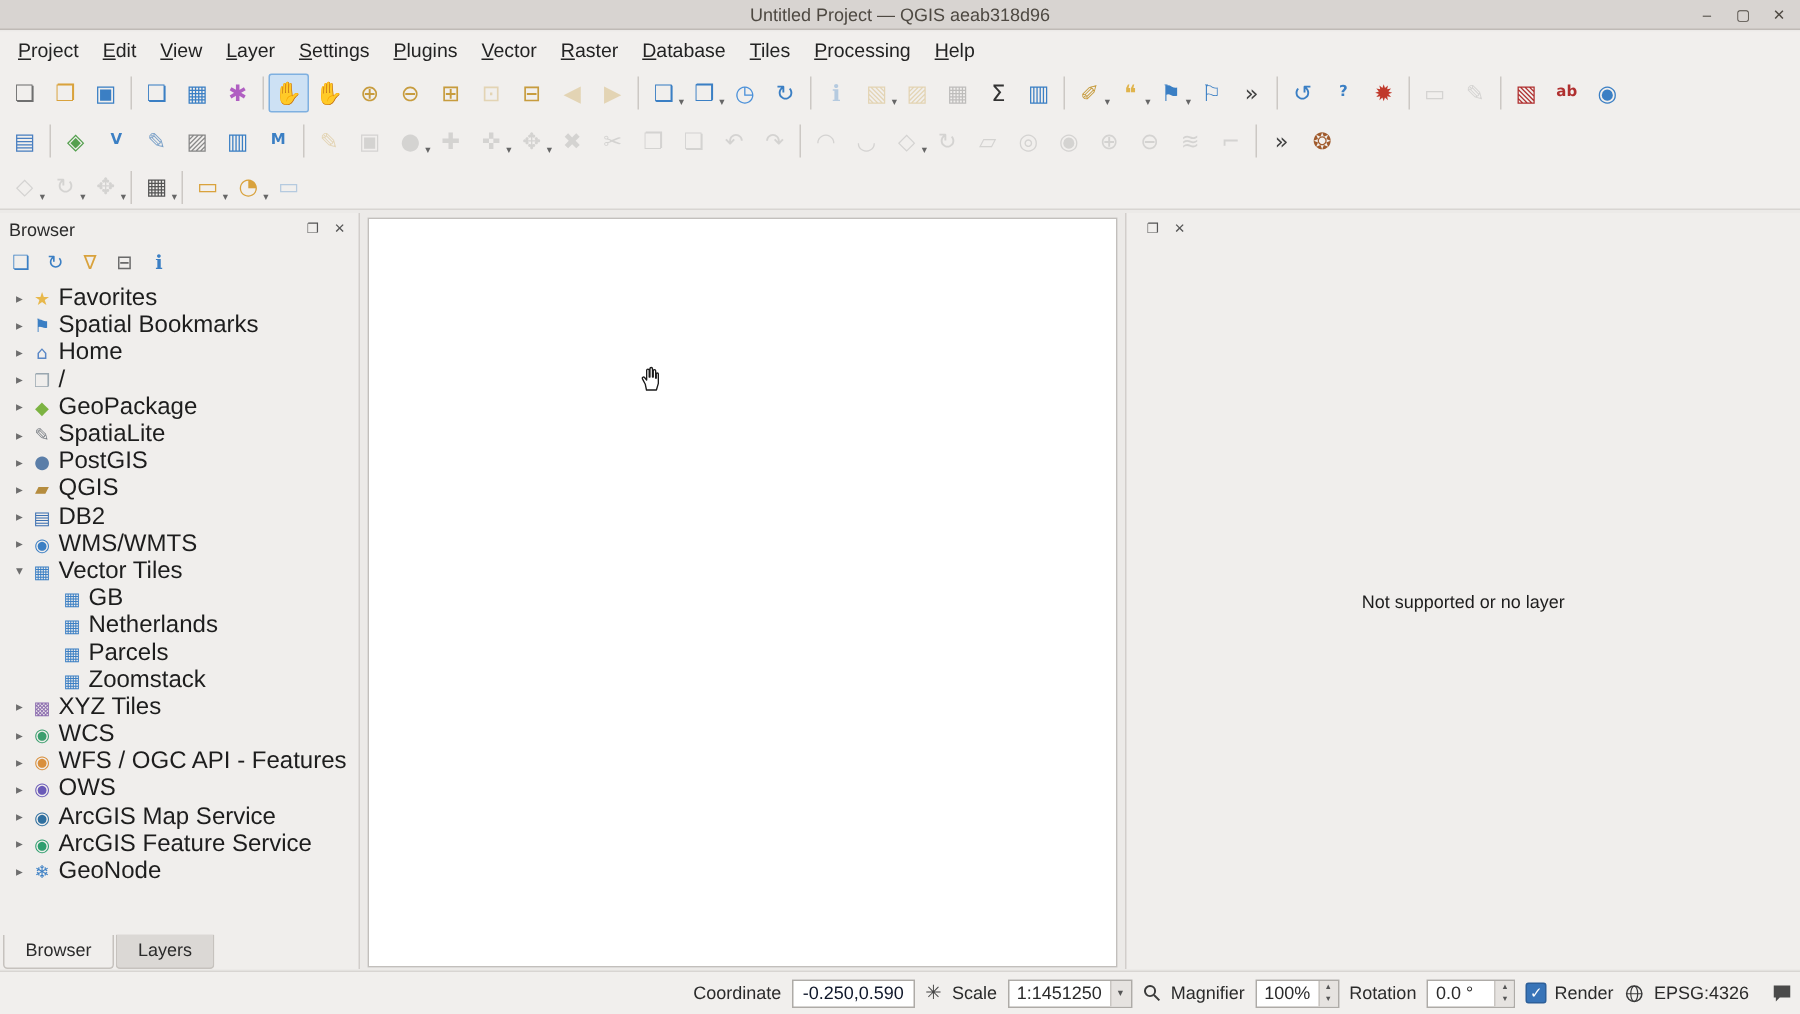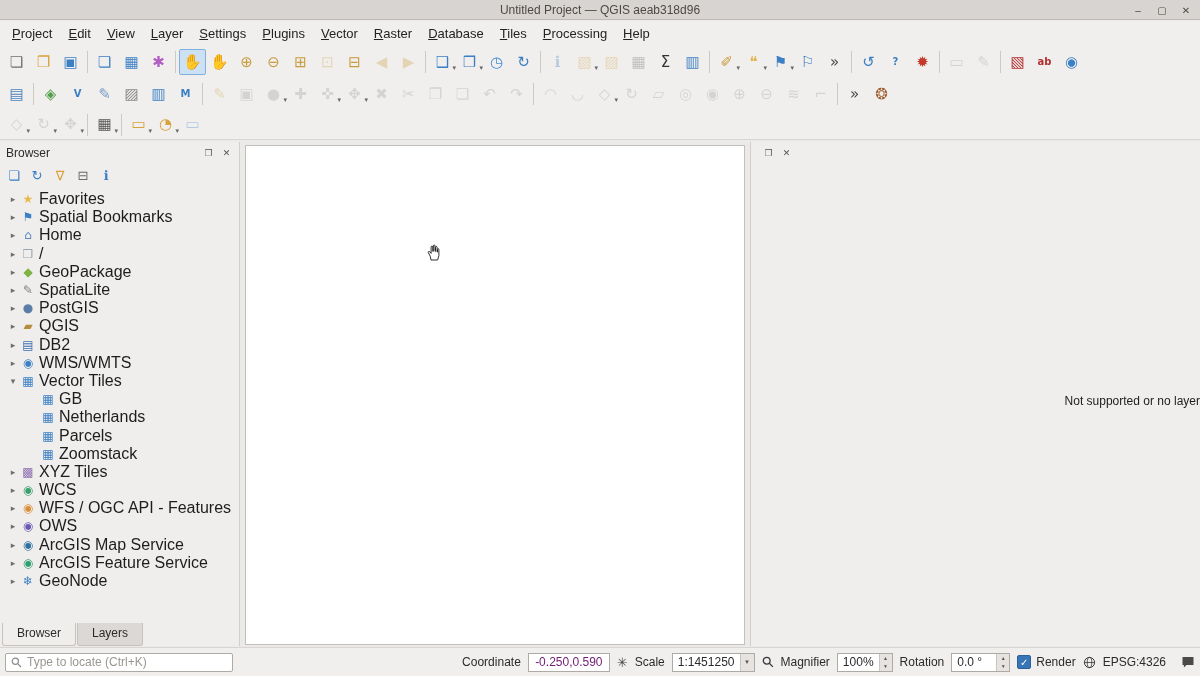--- a/index.html
+++ b/index.html
@@ -35,28 +35,28 @@
 .tree-row{height:18.2px;display:flex;align-items:center}
 .expander{flex:none;width:14px;text-align:center;font-size:9px;color:#6e6e6e}
 .tree-icon{flex:none;width:16px;text-align:center;font-size:12px;margin-right:3px;font-family:"DejaVu Sans",sans-serif}
 .tree-label{white-space:nowrap;font-size:16px}
 .panel-tabs{height:23px;display:flex;align-items:stretch;padding:0 2px;gap:1px;flex:none}
 .ptab{padding:3px 14px 0;font-size:12px;background:#dbd8d5;border:1px solid #c6c2be;border-top:none;border-radius:0 0 3px 3px;color:#2b2b2b}
 .ptab.active{background:#f0eeec}
 .map-canvas{position:absolute;left:245px;top:145px;width:500px;height:500px;background:#ffffff;border:1px solid #c2bfbc}
 .hand-cursor{position:absolute;left:180px;top:98px}
 .splitter{position:absolute;top:142px;width:5px;height:504px;background:transparent}
-.styling-msg{position:absolute;left:0;top:252px;width:100%;text-align:right;color:#1d1d1d}
+.styling-msg{position:absolute;left:0;top:252px;width:100%;text-align:center;color:#1d1d1d}
 .statusbar{position:absolute;left:0;top:647px;width:1200px;height:29px;background:#f1efed;border-top:1px solid #d8d5d2;display:flex;align-items:center;padding:0 5px;gap:7px;font-size:12px;color:#2b2b2b}
 .locator{flex:none;width:228px;height:19px;background:#fff;border:1px solid #aeaba7;border-radius:2px;display:flex;align-items:center;padding:0 5px;gap:5px}
 .locator input{border:none;outline:none;flex:1;font-size:12px;color:#2b2b2b;background:transparent;font-family:inherit;min-width:0}
 .locator input::placeholder{color:#9a9792}
 .sb-spacer{flex:1}
 .sb-label{flex:none}
-.sb-field{flex:none;height:19px;border:1px solid #aeaba7;background:#fff;font-size:12px;text-align:center;font-family:inherit;color:#701a75}
+.sb-field{flex:none;height:19px;border:1px solid #aeaba7;background:#fff;font-size:12px;text-align:center;font-family:inherit;color:#0f172a}
 .sb-combo{flex:none;height:19px;border:1px solid #aeaba7;background:#fff;display:flex;align-items:center}
 .sb-combo .val{padding:0 5px}
 .combo-btn{width:14px;align-self:stretch;display:flex;align-items:center;justify-content:center;font-size:7px;color:#555;background:#e6e3e0;border-left:1px solid #c9c6c2}
 .sb-spin{flex:none;height:19px;border:1px solid #aeaba7;background:#fff;display:flex;align-items:stretch}
 .sb-spin .val{display:flex;align-items:center;padding:0 5px}
 .spin-btns{width:13px;display:flex;flex-direction:column;background:#e6e3e0;border-left:1px solid #c9c6c2}
 .spin-btns span{flex:1;display:flex;align-items:center;justify-content:center;font-size:5px;color:#555}
 .render-wrap{display:flex;align-items:center;gap:5px}
 .checkbox{width:14px;height:14px;background:#3874b8;border:1px solid #2d5f99;border-radius:2px;display:flex;align-items:center;justify-content:center;color:#fff;font-size:10px}
 .sb-icon{flex:none;display:flex;align-items:center;justify-content:center}
@@ -510,27 +510,20 @@
 
 <div class="dock" id="styling-dock">
   <div class="panel-header">
     <span class="panel-hbtn">❐</span>
     <span class="panel-hbtn">✕</span>
   </div>
   <div class="styling-msg">Not supported or no layer</div>
 </div>
 
 <div class="statusbar">
-  <div class="locator">
-    <svg class="sb-icon" width="11" height="11" viewBox="0 0 11 11">
-        <circle cx="4.3" cy="4.3" r="3.1" fill="none" stroke="#8a8a8a" stroke-width="1.2"></circle>
-        <line x1="6.7" y1="6.7" x2="10" y2="10" stroke="#8a8a8a" stroke-width="1.2"></line>
-      </svg>
-    <input placeholder="Type to locate (Ctrl+K)" style="">
-  </div>
   <div class="sb-spacer"></div>
   <span class="sb-label">Coordinate</span>
   <input class="sb-field" style="width: 82px;" value="-0.250,0.590">
   <span class="sb-icon glyph-icon">✳</span>
   <span class="sb-label">Scale</span>
   <div class="sb-combo">
     <span class="val">1:1451250</span>
     <span class="combo-btn">▾</span>
   </div>
   <svg class="sb-icon" width="12" height="12" viewBox="0 0 11 11">

